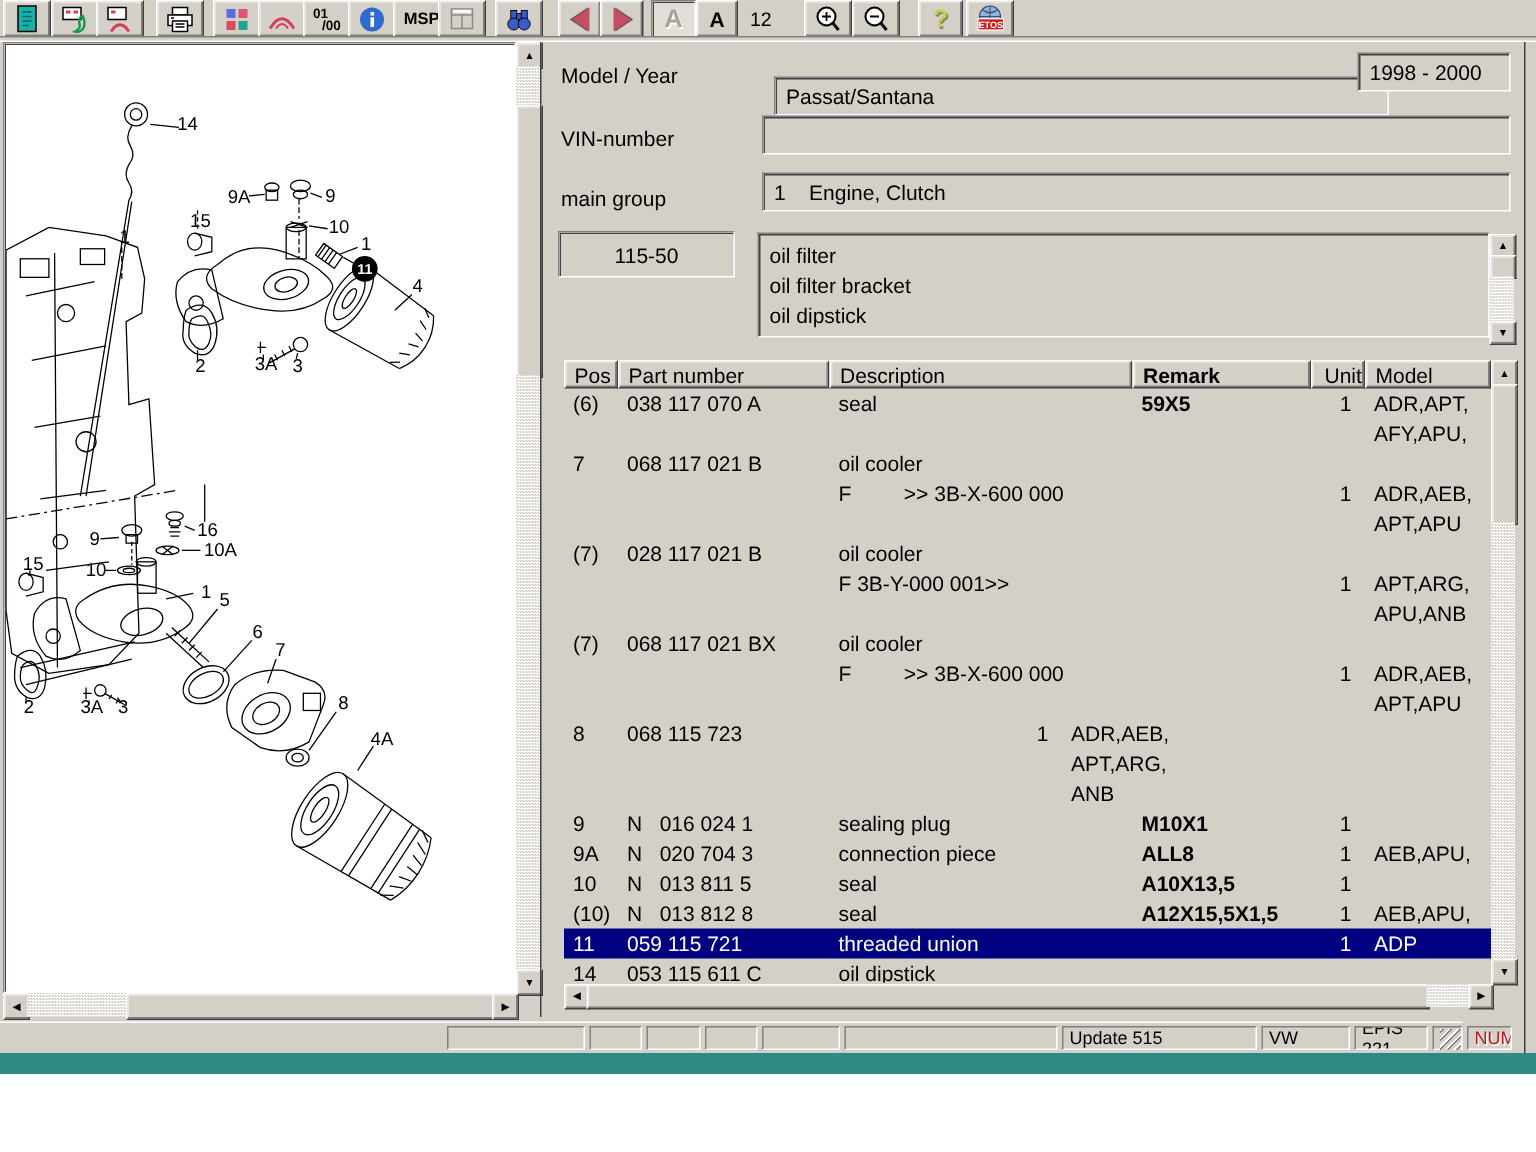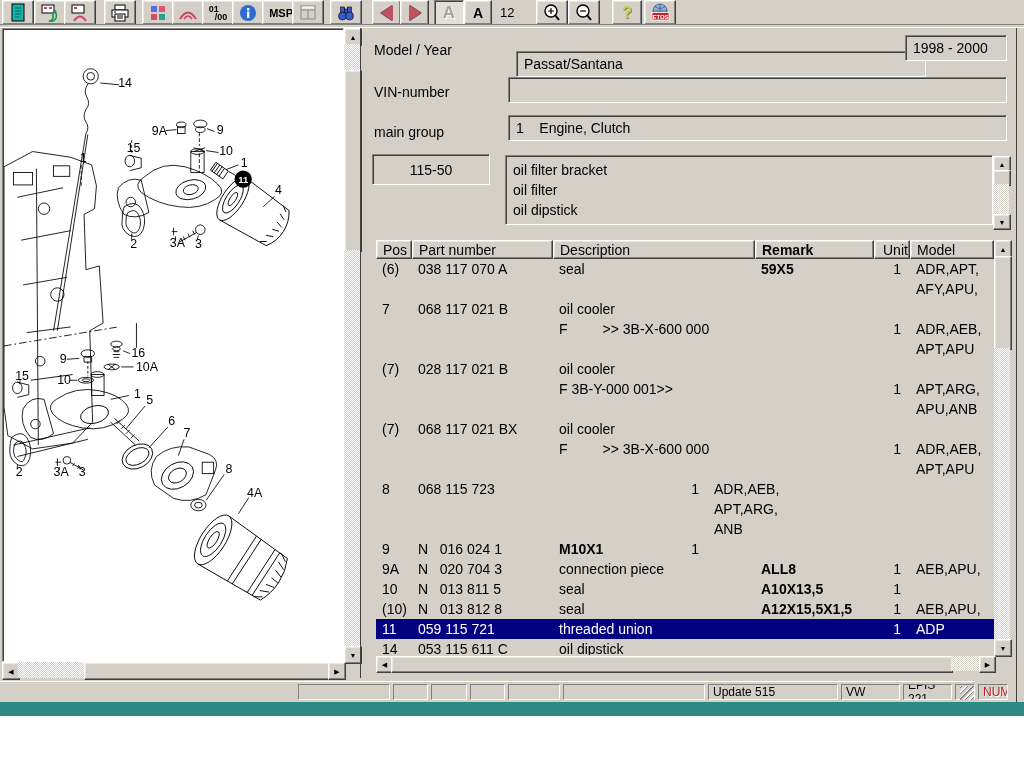--- a/index.html
+++ b/index.html
@@ -391,22 +391,22 @@
   <div class="field sunken pre" style="left:905px;top:35px;width:102px;">1998 - 2000</div>
 
   <div class="form-label" style="top:84px;">VIN-number</div>
   <div class="field sunken pre" style="left:508px;top:77px;width:499px;"></div>
 
   <div class="form-label" style="top:124px;">main group</div>
   <div class="field sunken pre" style="left:508px;top:115px;width:499px;">1    Engine, Clutch</div>
 
   <div id="subgroup-code" class="sunken">115-50</div>
   <div id="subgroup-list" class="sunken">
+      <div class="sg-item">oil filter</div>
       <div class="sg-item">oil filter bracket</div>
-      <div class="sg-item">oil filter</div>
       <div class="sg-item">oil dipstick</div>
     </div>
 
   <div class="sb" style="left:993px;top:156px;width:16px;height:72px;">
     <div class="sb-btn raised" style="left:0;top:0;width:16px;height:14px;">▲</div>
     <div class="sb-thumb raised" style="left:0;top:14px;width:16px;height:14px;"></div>
     <div class="sb-track" style="left:0;top:28px;width:16px;height:30px;"></div>
     <div class="sb-btn raised" style="left:0;top:58px;width:16px;height:14px;">▼</div>
   </div>
 
@@ -454,20 +454,21 @@
       <div class="t-row">
         <div class="cell c-pos"><div class="line">8</div></div>
         <div class="cell c-part"><div class="line">068 115 723</div></div>
         <div class="cell c-remark"><div class="line"></div></div>
         <div class="cell c-unit"><div class="line">1</div></div>
         <div class="cell c-model"><div class="line">ADR,AEB,</div><div class="line">APT,ARG,</div><div class="line">ANB</div></div>
       </div>
       <div class="t-row">
         <div class="cell c-pos"><div class="line">9</div></div>
         <div class="cell c-part"><div class="line">N   016 024 1</div></div>
+        <div class="cell c-desc"><div class="line">sealing plug</div></div>
         <div class="cell c-remark"><div class="line">M10X1</div></div>
         <div class="cell c-unit"><div class="line">1</div></div>
         <div class="cell c-model"><div class="line"></div></div>
       </div>
       <div class="t-row">
         <div class="cell c-pos"><div class="line">9A</div></div>
         <div class="cell c-part"><div class="line">N   020 704 3</div></div>
         <div class="cell c-desc"><div class="line">connection piece</div></div>
         <div class="cell c-remark"><div class="line">ALL8</div></div>
         <div class="cell c-unit"><div class="line">1</div></div>

